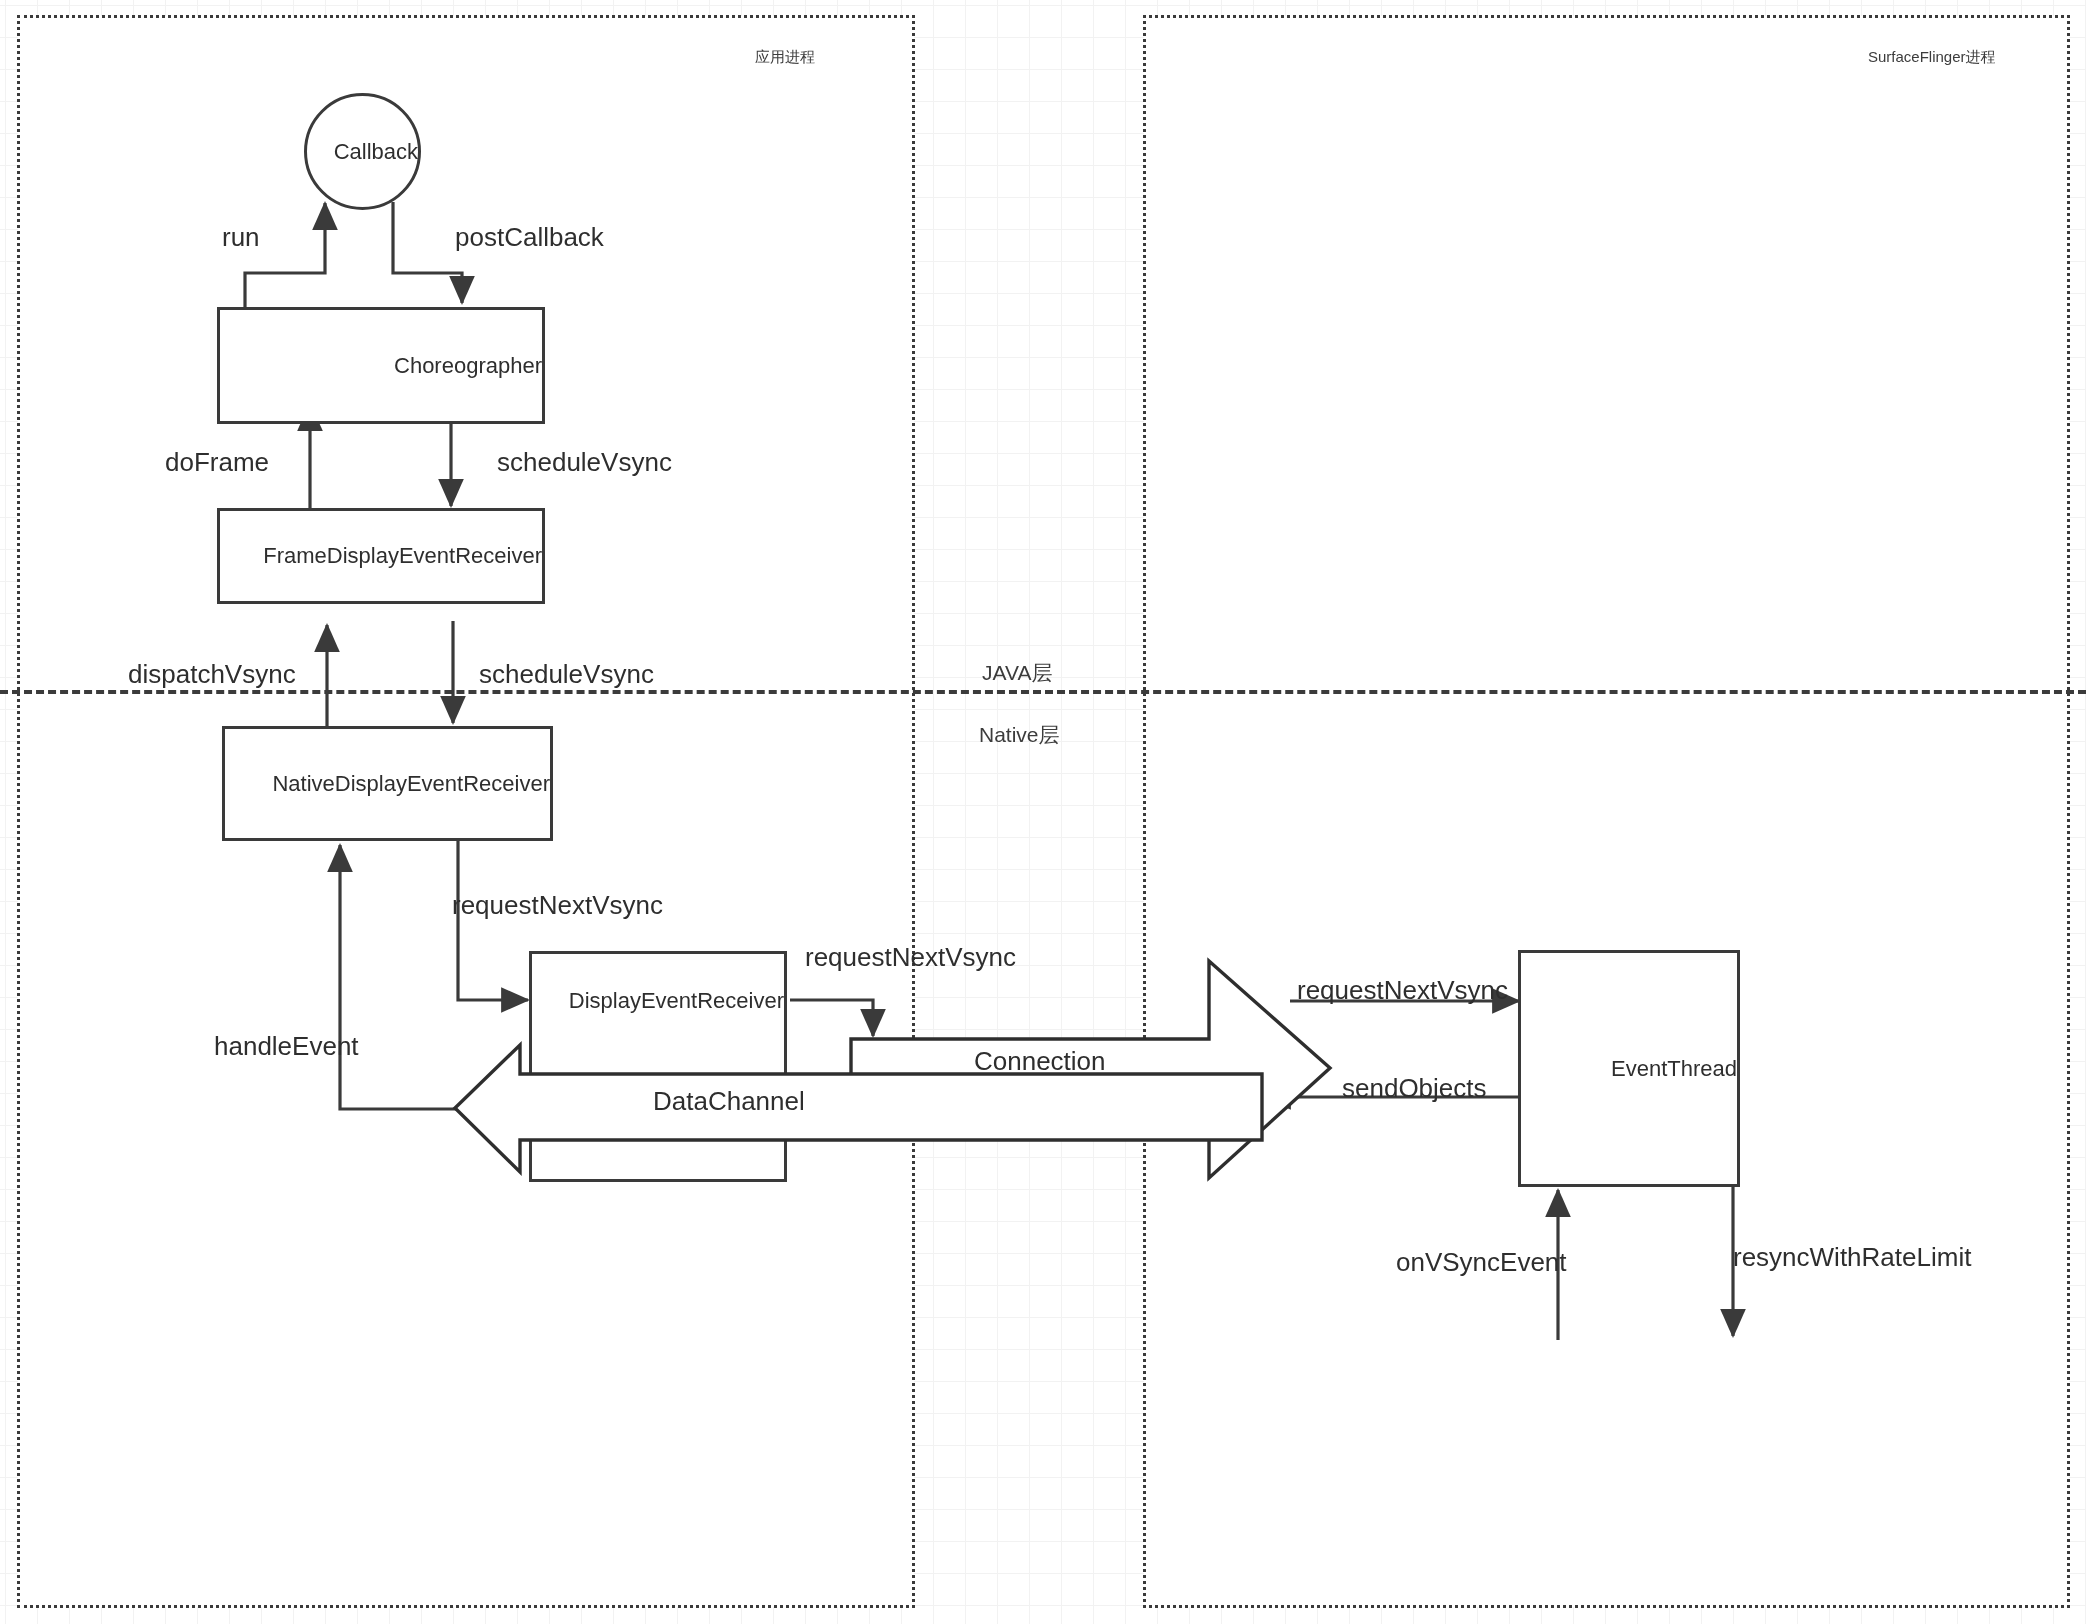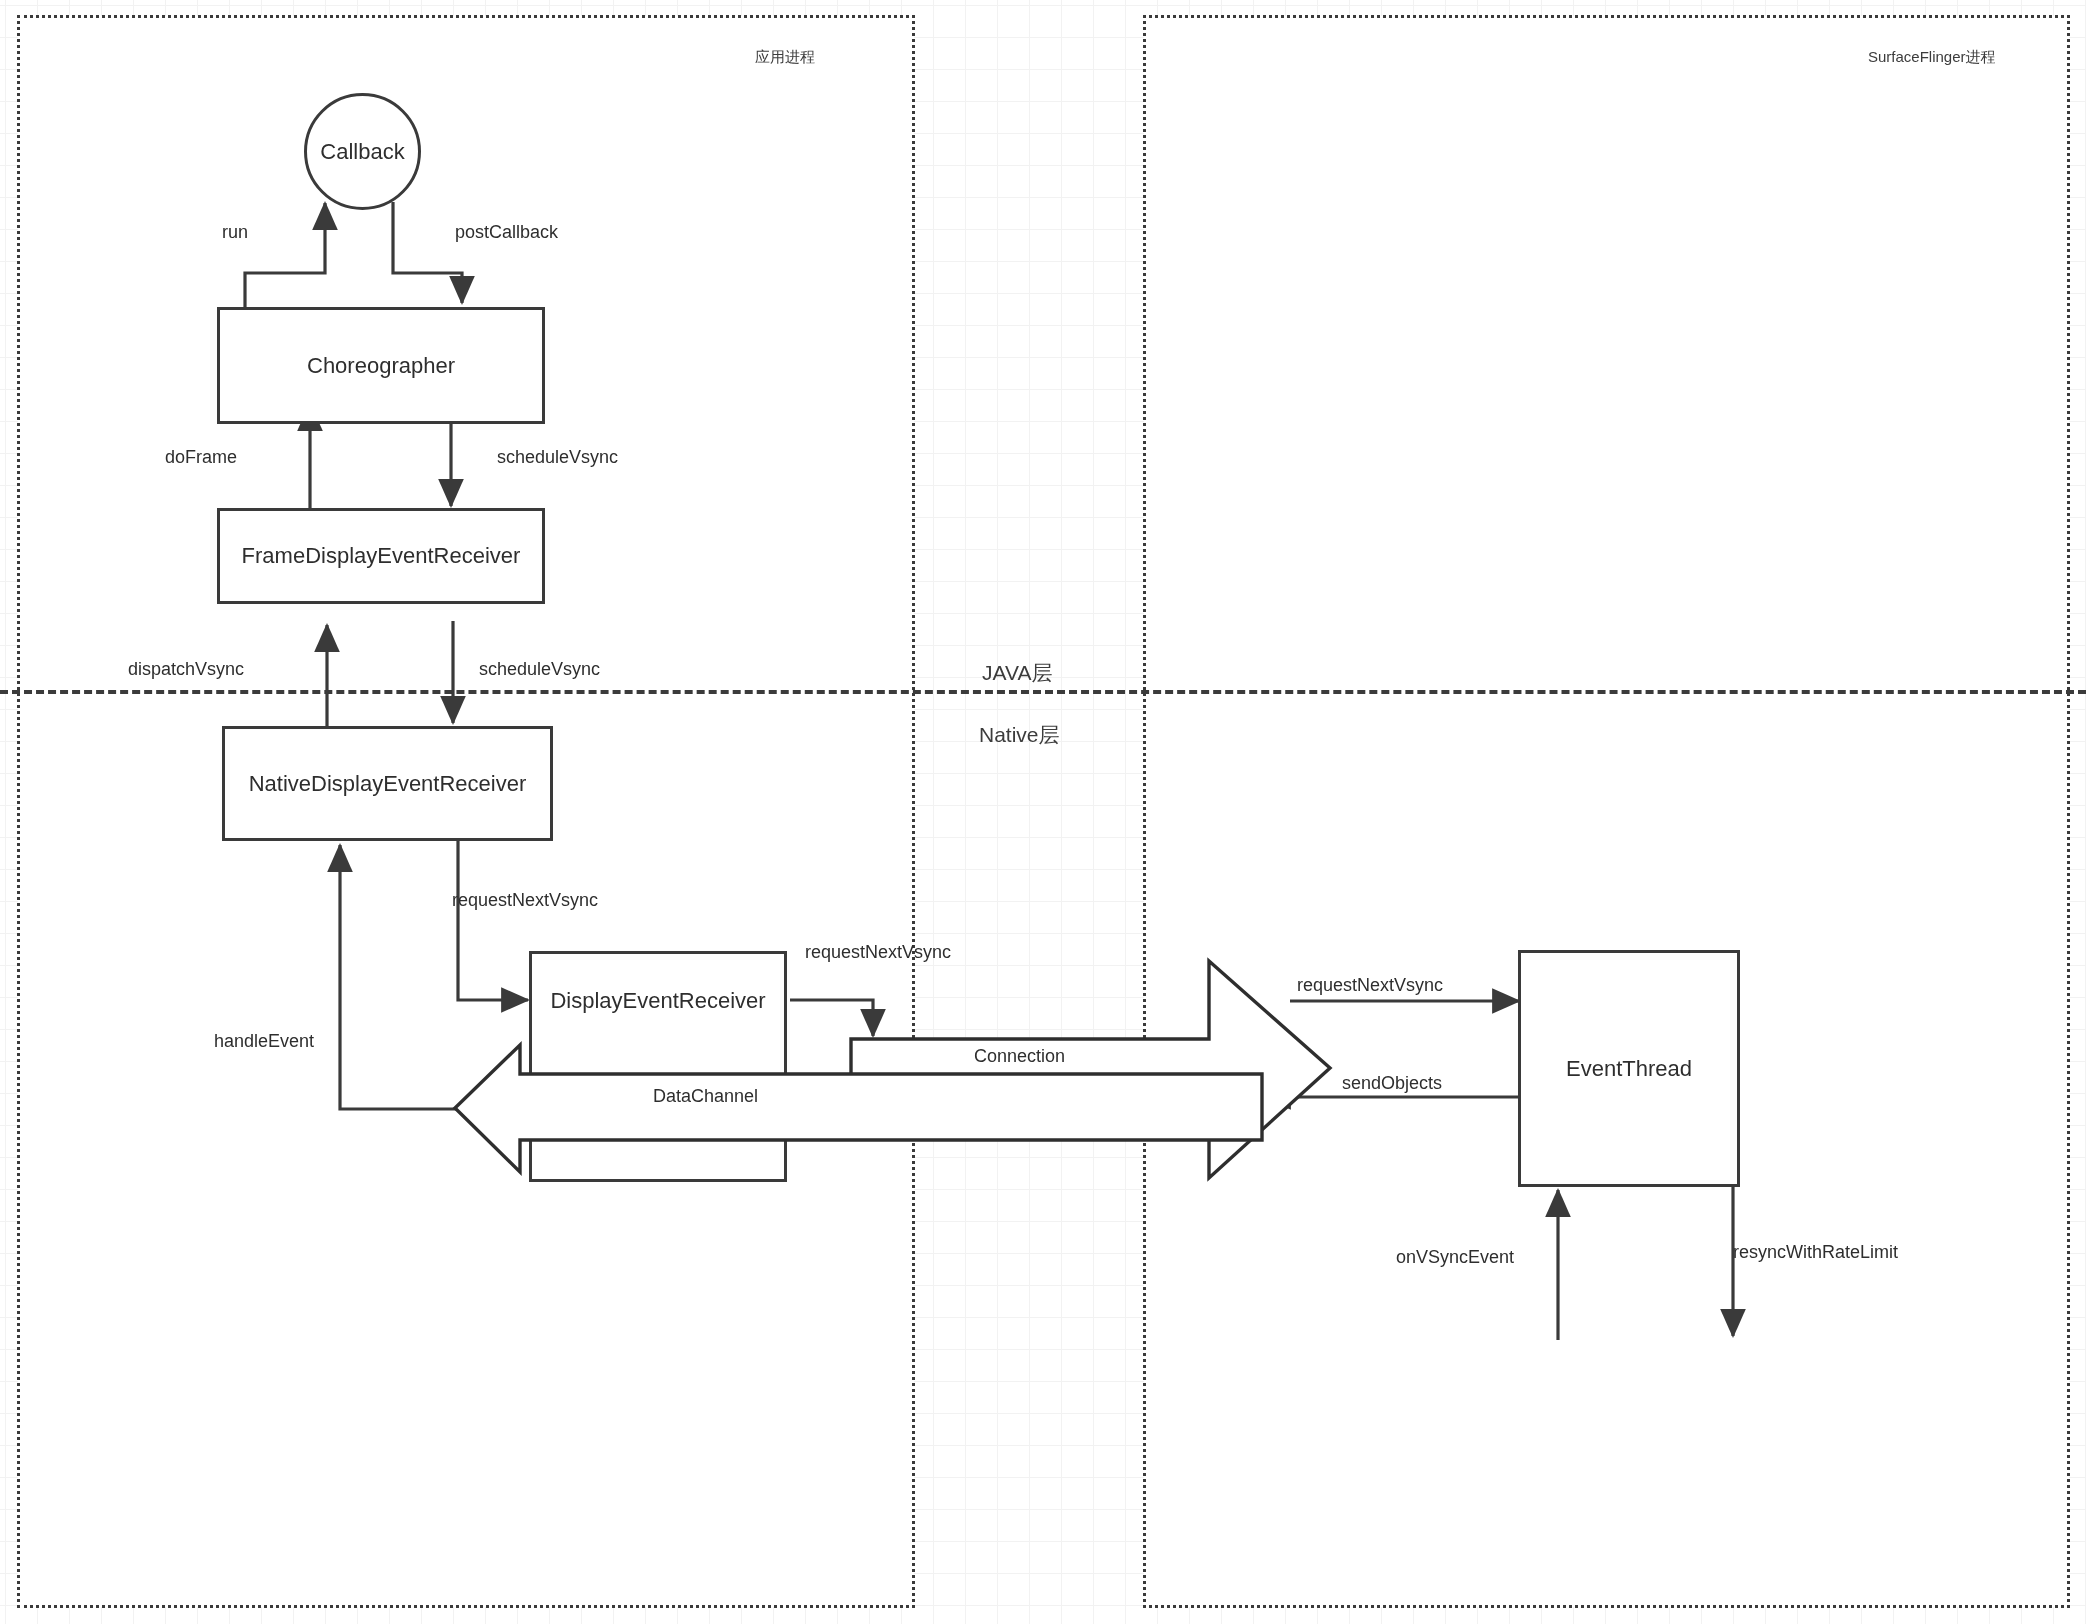--- a/index.html
+++ b/index.html
@@ -66,33 +66,33 @@
     white-space: nowrap;
   }
   
   .node {
     position: absolute;
     box-sizing: border-box;
     border: 3px solid #3a3a3a;
     background: #ffffff;
     display: flex;
     align-items: center;
-    justify-content: center;
+    justify-content: flex-end;
     font-size: 22px;
     color: #2e2e2e;
     text-align: center;
     z-index: 5;
   }
   .node.circle {
     border-radius: 50%;
   }
   
   .edge-label {
     position: absolute;
-    font-size: 18px;
+    font-size: 26px;
     color: #2e2e2e;
     white-space: nowrap;
     z-index: 7;
   }
   
   #edges {
     position: absolute;
     left: 0; top: 0;
     width: 2086px; height: 1624px;
     z-index: 4;

